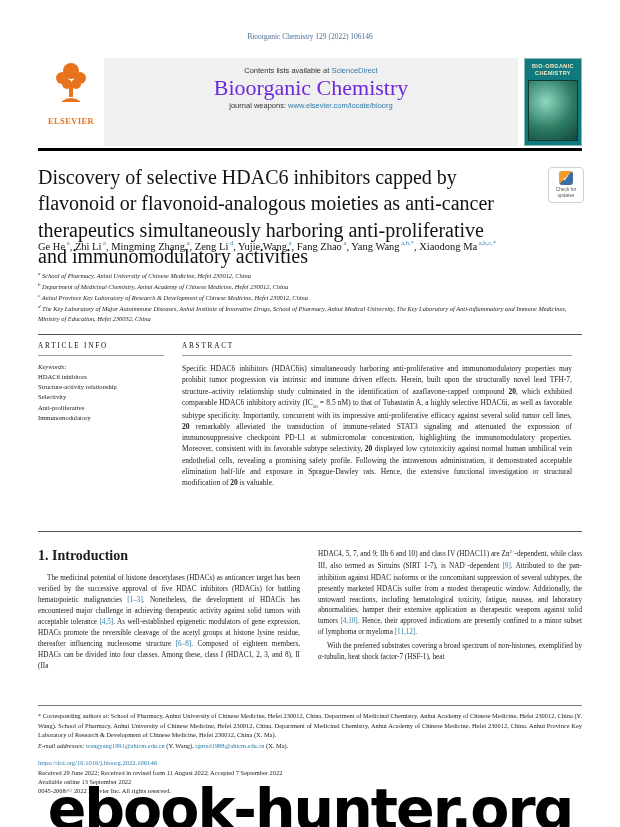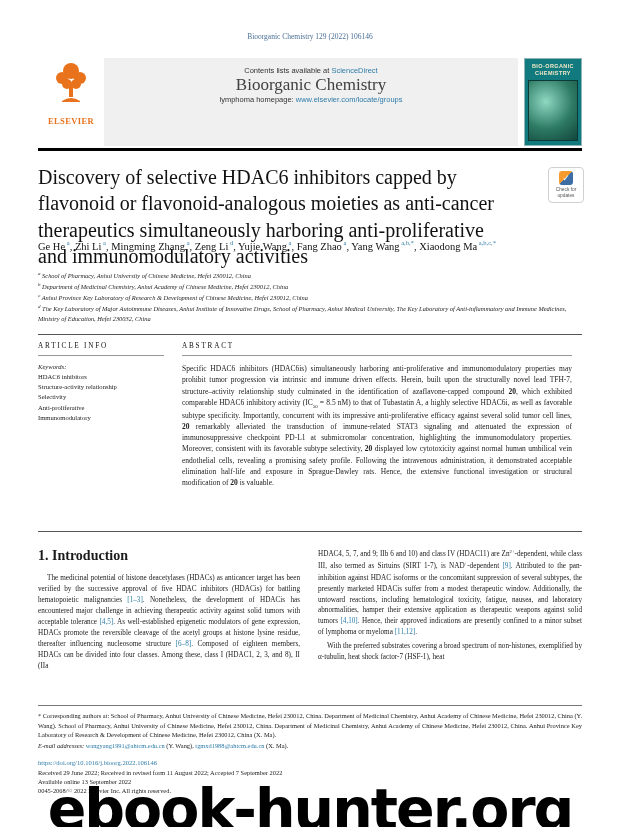--- a/index.html
+++ b/index.html
@@ -16,21 +16,21 @@
   .top-citation { position:absolute; top:28px; left:0; right:0; text-align:center;
                   font-size:7.5px; color:#4a7096; }
 
   .header-band { position:absolute; top:54px; left:38px; right:38px; height:88px; display:flex; }
   .elsevier-logo { width:66px; flex:none; display:flex; flex-direction:column; align-items:center;
                    justify-content:flex-start; padding-top:3px;gap:11px; }
   .elsevier-word { font-weight:bold; font-size:8.5px; color:#e8731c; letter-spacing:0.4px; margin-top:2px; }
   .header-center { flex:1; background:#f0f0f0; display:flex; flex-direction:column; align-items:center;
                    padding:8px 6px; margin-right:6px; }
   .contents-line, .homepage-line { font-family:"Liberation Sans", sans-serif; font-size:7.5px; color:#333; }
-  .journal-title { font-size:17px; color:#404040; }
+  .journal-title { font-size:22px; color:#6d28d9; }
   .cover { width:58px; flex:none; height:88px; background:#117a7e; border:1px solid #8fb5b8;
            padding:4px 3px; display:flex; flex-direction:column; }
   .cover-title div { color:#f3e9c8; font-family:"Liberation Sans", sans-serif; font-weight:bold;
                      font-size:5.5px; text-align:center; letter-spacing:0.4px; line-height:1.25; }
   .cover-art { flex:1; margin-top:3px; border:1px solid #0c3a38;
                background: radial-gradient(circle at 35% 35%, #8fd8c2, #2d7a63 55%, #12463d); }
 
   .black-rule { position:absolute; top:144px; left:38px; right:38px; height:3px; background:#000; }
 
   .title-block { position:absolute; top:160px; left:38px; width:474px; font-size:20px;
@@ -108,21 +108,21 @@
         </g>
       </svg>
       <div class="elsevier-word">ELSEVIER</div>
     </div>
     <div class="header-center">
       <div class="contents-line">
         <span>Contents lists available at </span><a class="lnk">ScienceDirect</a>
       </div>
       <div class="journal-title">Bioorganic Chemistry</div>
       <div class="homepage-line">
-        <span>lymphoma homepage: </span><a class="lnk">www.elsevier.com/locate/groups</a>
+        <span>journal weapons: </span><a class="lnk">www.elsevier.com/locate/bioorg</a>
       </div>
     </div>
     <div class="cover">
       <div class="cover-title">
         <div>BIO-ORGANIC</div>
         <div>CHEMISTRY</div>
       </div>
       <div class="cover-art"></div>
     </div>
   </div>

